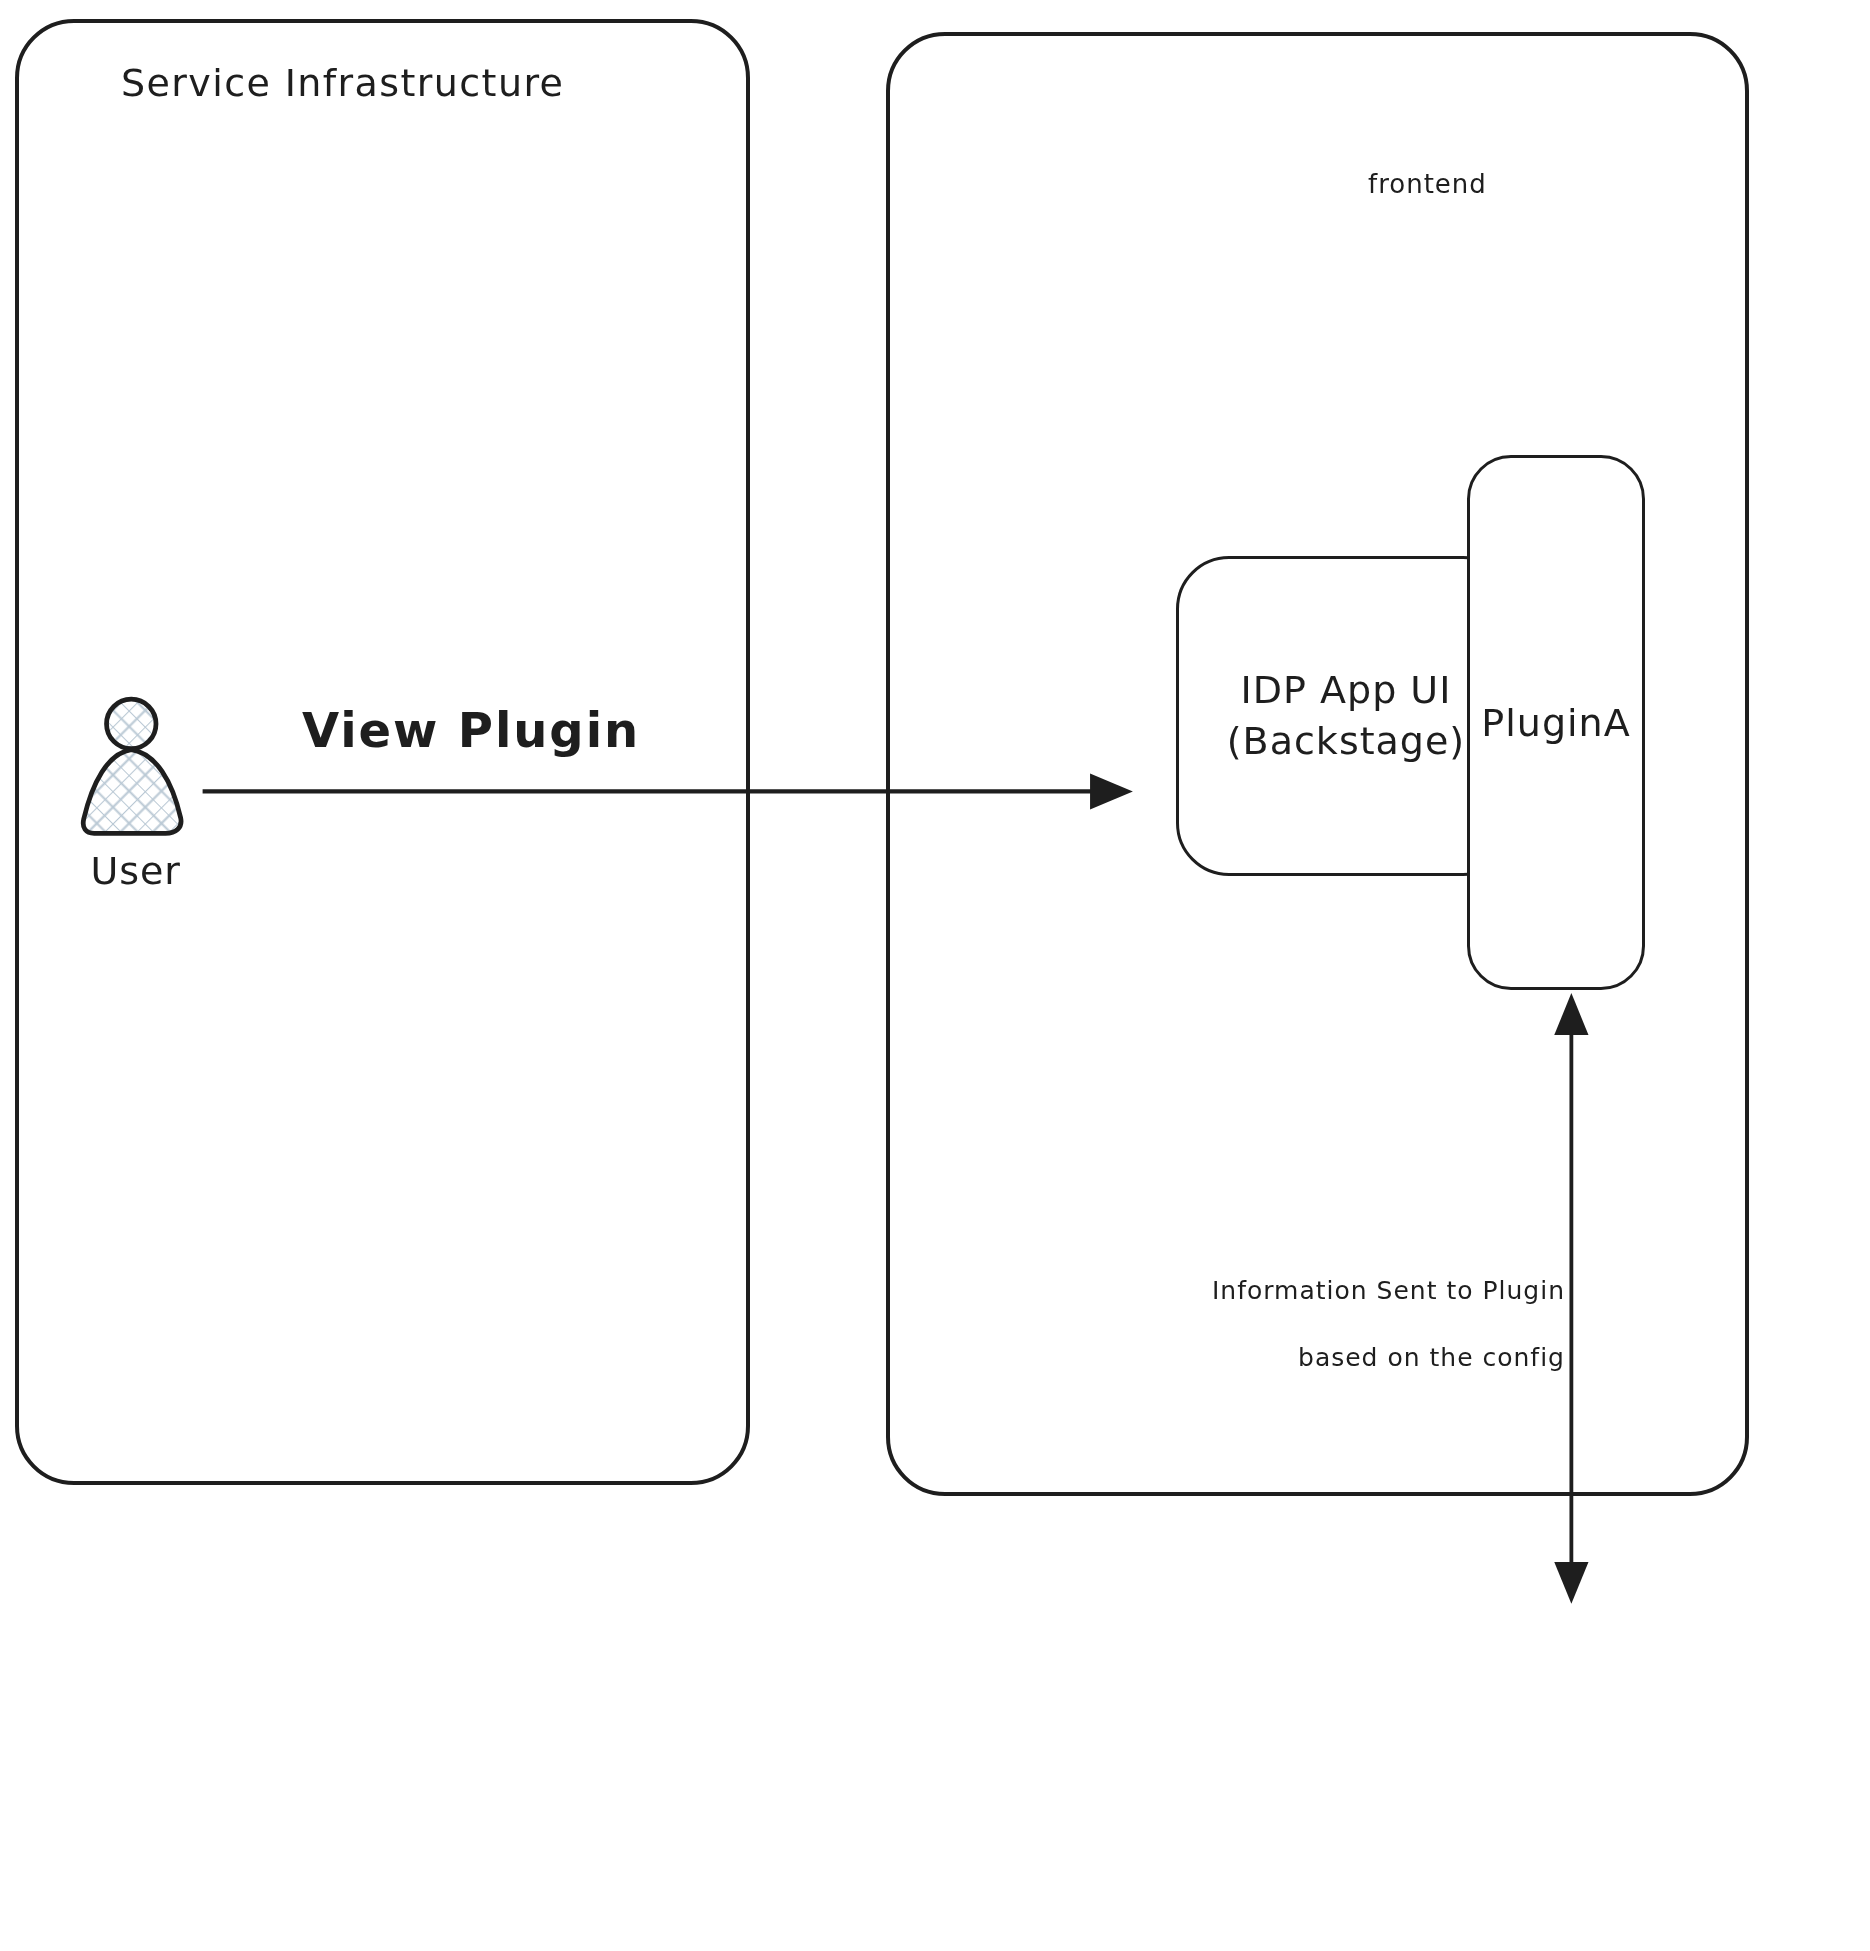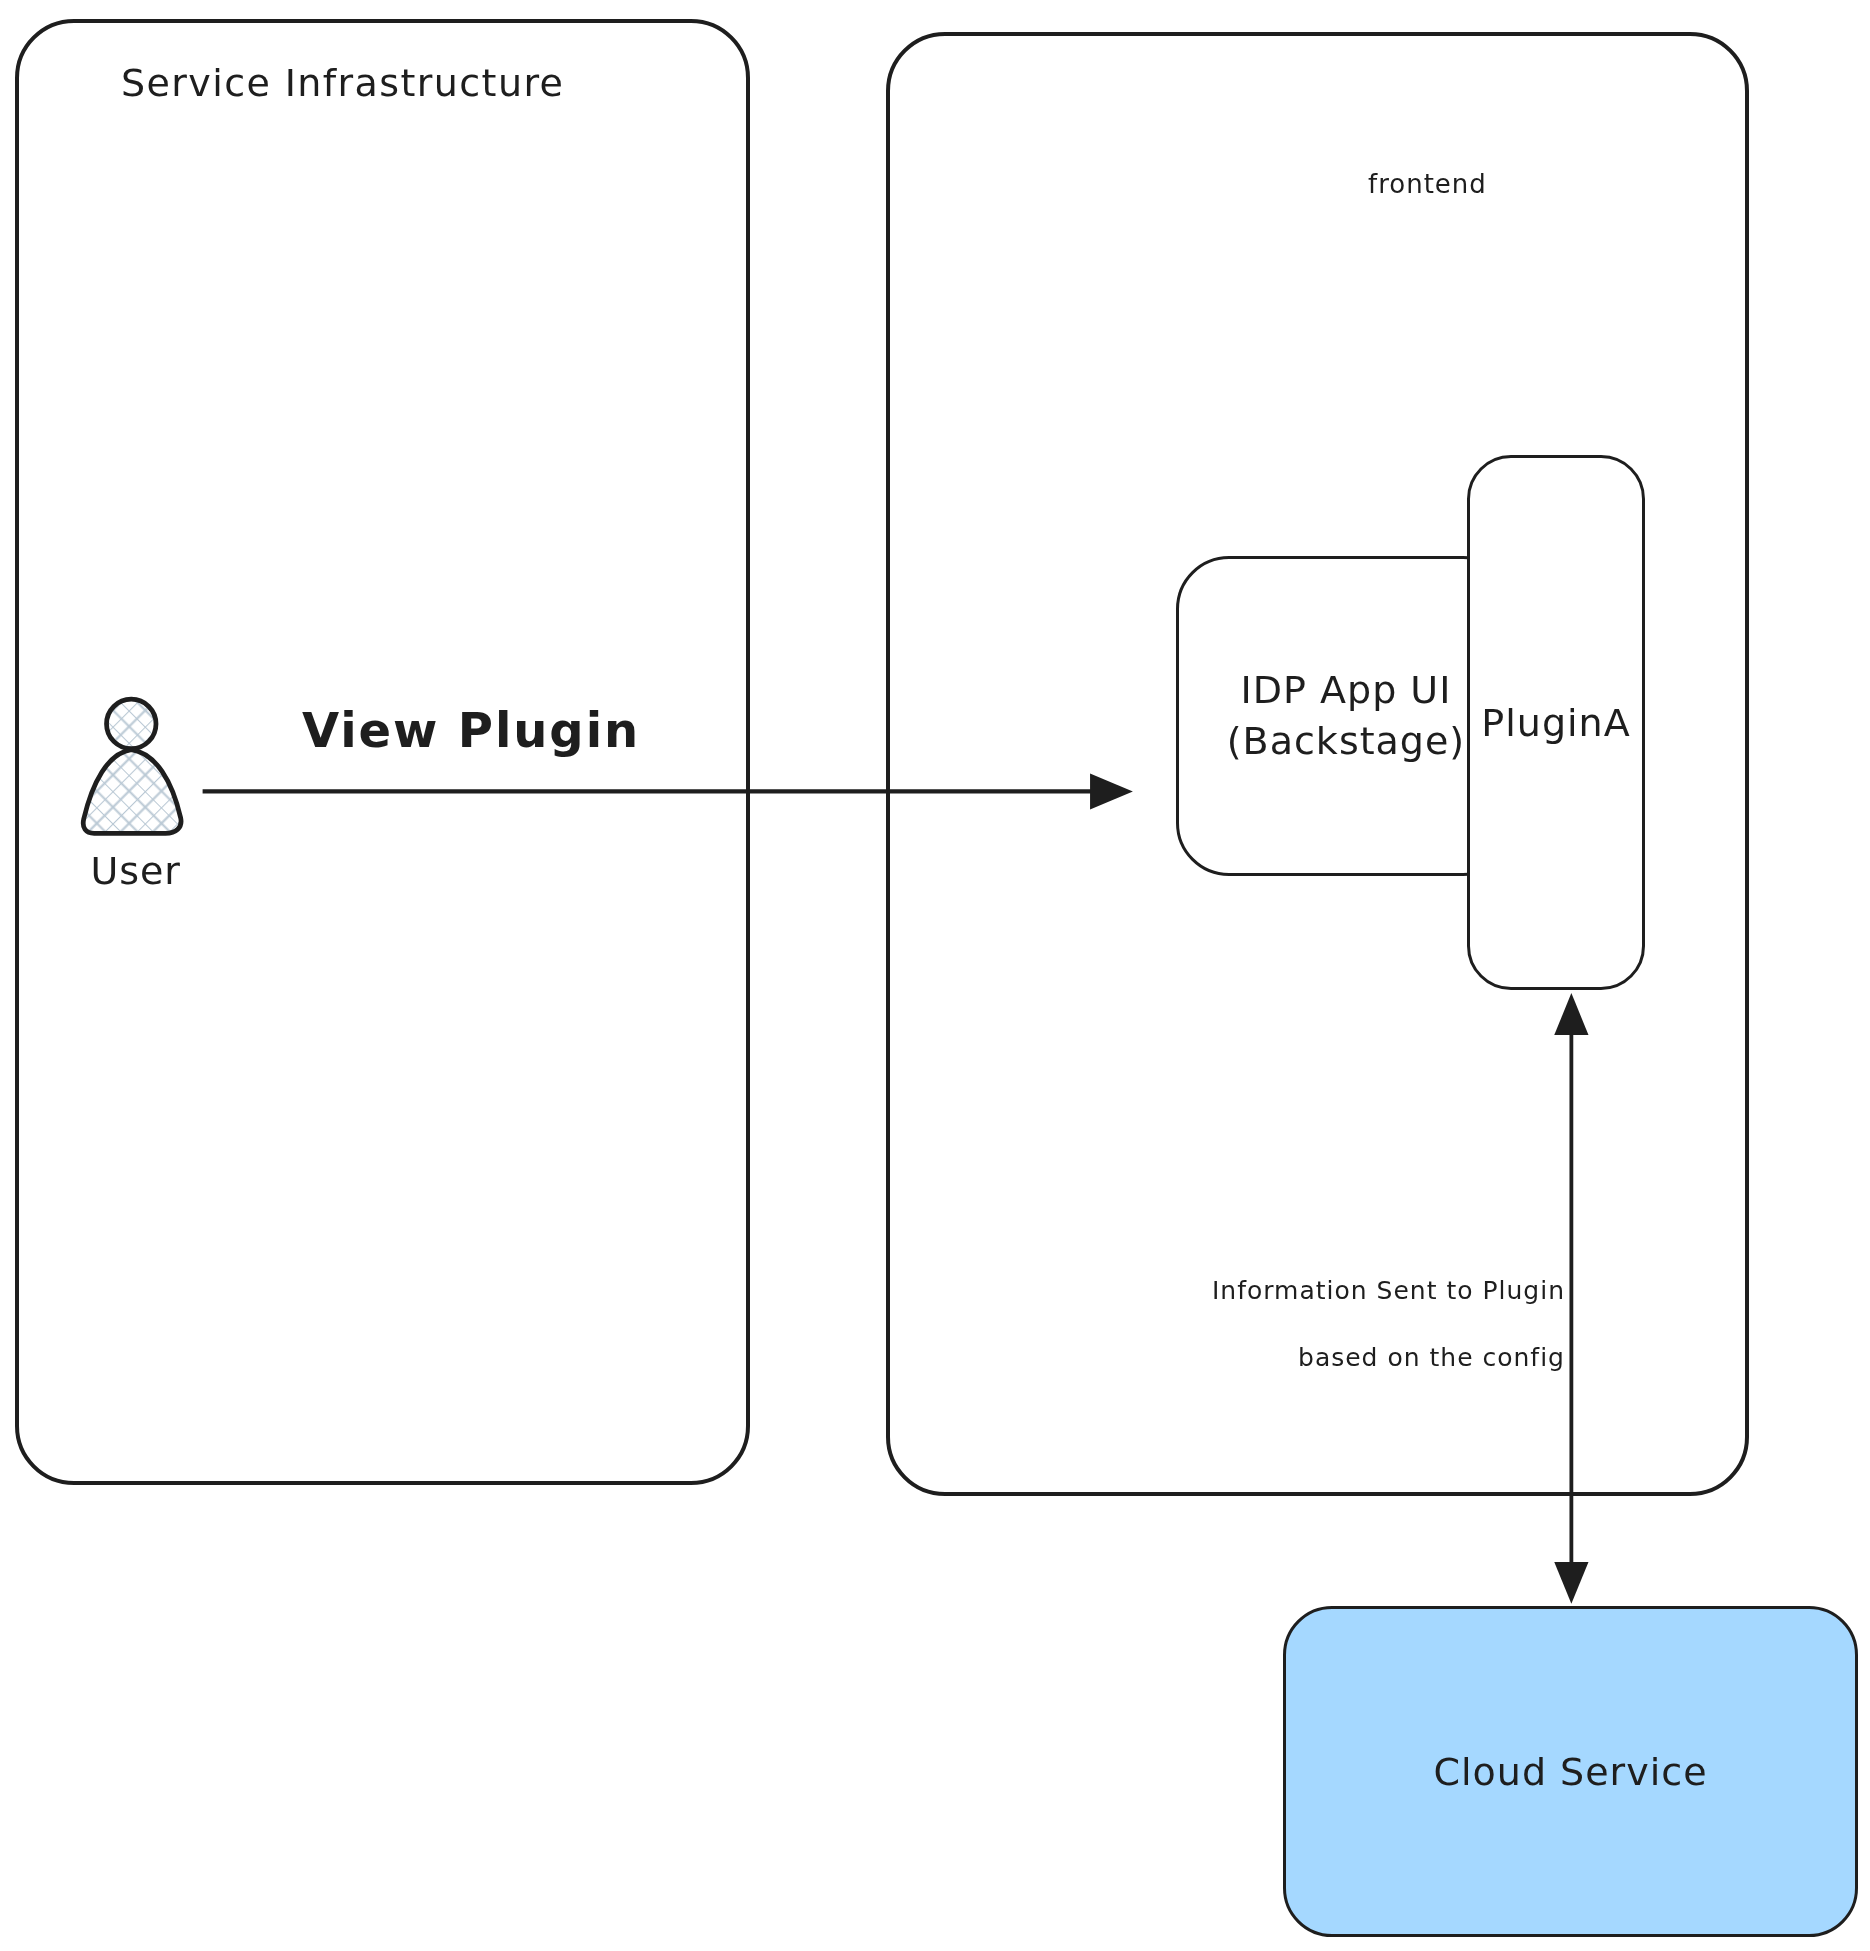--- a/index.html
+++ b/index.html
@@ -159,18 +159,15 @@
 
   <div class="node-box plugin-box">
     <span>PluginA</span>
   </div>
 
   <div class="info-label">
     <span class="line">Information Sent to Plugin</span>
     <span class="line">based on the config</span>
   </div>
 
-  <div class="node-box cloud-box">
-    <span>Cloud Service</span>
-  </div>
 
 </div>
 
 
 </body></html>

